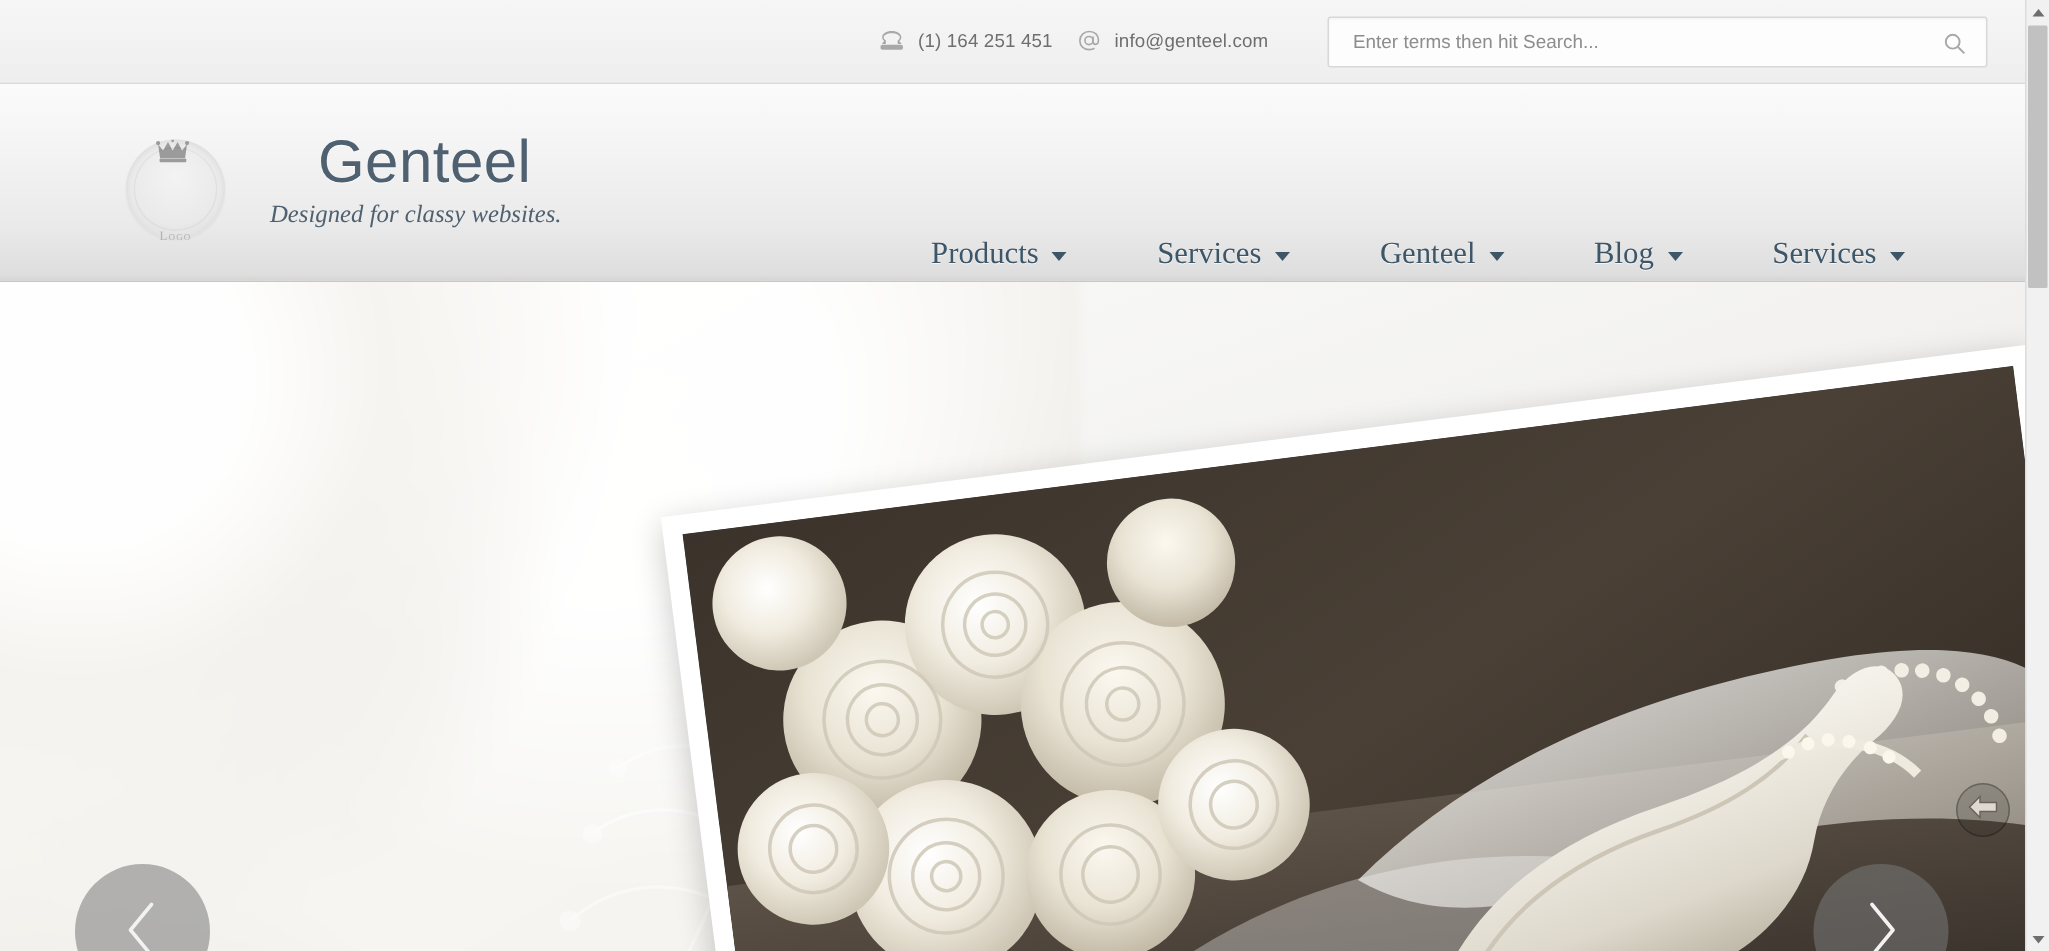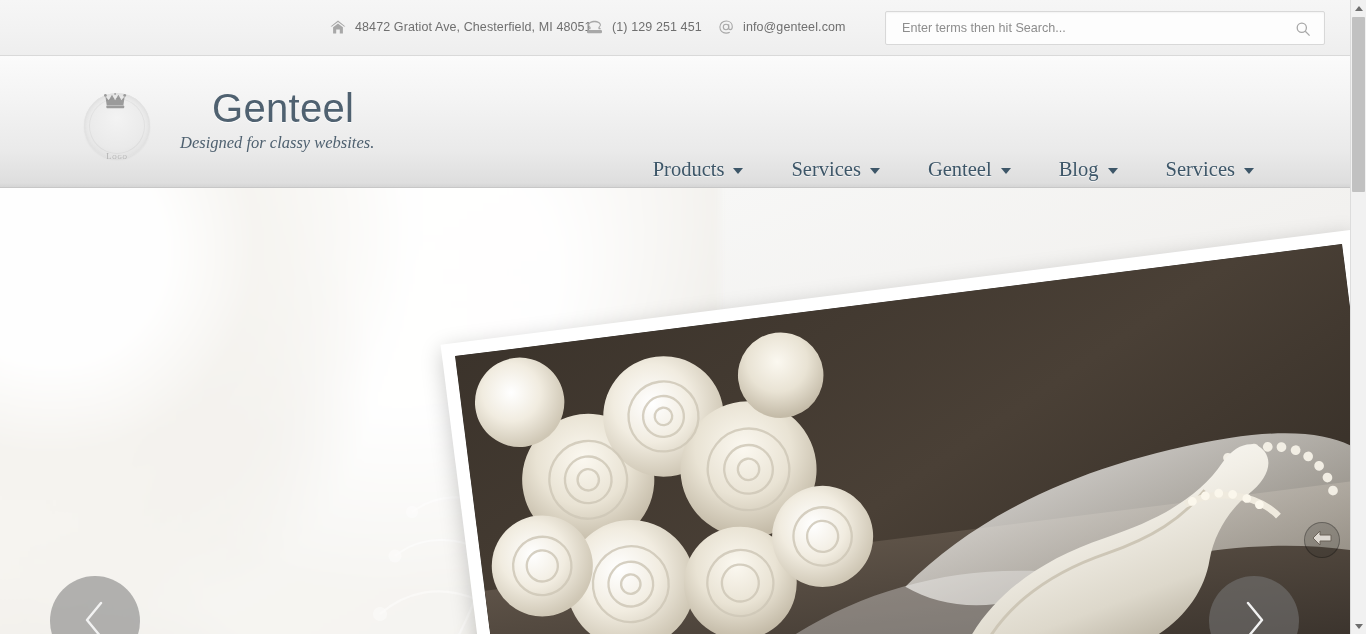--- a/index.html
+++ b/index.html
@@ -155,25 +155,25 @@
     font-size: 16.5px;
     color: #4f6170;
     line-height: 20px;
     margin-top: -3px;
     margin-left: 12px;
   }
 
   
   #mainnav {
     position: absolute;
-    right: 72px;
+    right: 56px;
     top: 102px;
     display: flex;
     align-items: center;
-    gap: 0;
+    gap: 12px;
     text-align: right;
   }
   .nav-item {
     display: flex;
     align-items: center;
     gap: 9px;
     padding: 0 24px;
     font-family: "Liberation Serif", serif;
     font-size: 20.5px;
     color: #3d5668;
@@ -314,39 +314,30 @@
 </head>
 <body>
 
 <div id="page">
 
   <div id="viewport">
 
     <div id="topbar">
       <div class="topbar-inner">
 
-        <div class="tb-item" id="tb-address">
-          <span class="ic">
-            <svg width="16" height="15" viewBox="0 0 16 15" fill="currentColor">
-              <path d="M8 0.6 L0.6 6.6 L2.3 6.6 L2.3 6.2 L8 1.9 L13.7 6.2 L13.7 6.6 L15.4 6.6 Z"></path>
-              <path d="M8 3.4 L3.1 7.3 L3.1 13.6 L6.2 13.6 L6.2 9.6 L9.8 9.6 L9.8 13.6 L12.9 13.6 L12.9 7.3 Z"></path>
-            </svg>
-          </span>
-          <span class="tbtext">48472 Gratiot Ave, Chesterfield, MI 48051</span>
-        </div>
 
         <div class="tb-item" id="tb-phone">
           <span class="ic">
             <svg width="17" height="14" viewBox="0 0 17 14" fill="currentColor">
               <path d="M8.5 0.7c-3.5 0-6.4 1.8-6.4 4.1 0 1 .5 1.8 1.4 2.5L2.3 8.6c-.3.3-.1.7.3.7h1.5c.3 0 .5-.2.5-.5V7.5c0-.5-.2-.8-.6-1-.6-.4-.9-.9-.9-1.5 0-1.5 2.4-2.8 5.4-2.8s5.4 1.3 5.4 2.8c0 .6-.3 1.1-.9 1.5-.4.2-.6.5-.6 1v1.3c0 .3.2.5.5.5h1.5c.4 0 .6-.4.3-.7l-1.2-1.3c.9-.7 1.4-1.5 1.4-2.5 0-2.3-2.9-4.1-6.4-4.1z"></path>
               <rect x="1" y="9.9" width="15" height="3.3" rx="1.2"></rect>
               <circle cx="8.5" cy="5" r="1.5" fill="#f2f2f2"></circle>
             </svg>
           </span>
-          <span class="tbtext">(1) 129 251 451</span>
+          <span class="tbtext">(1) 164 251 451</span>
         </div>
 
         <div class="tb-item" id="tb-email">
           <span class="ic">
             <svg width="16" height="16" viewBox="0 0 16 16" fill="none" stroke="currentColor" stroke-width="1.1">
               <circle cx="8" cy="8" r="2.7"></circle>
               <path d="M10.7 5.3v3.6c0 1.1.7 1.7 1.6 1.7 1.2 0 2-1.1 2-2.9C14.3 4.3 11.9 2 8.2 2 4.6 2 1.9 4.6 1.9 8.1c0 3.5 2.5 6 6.2 6 1.5 0 2.7-.3 3.6-.9"></path>
             </svg>
           </span>
           <span class="tbtext">info@genteel.com</span>

